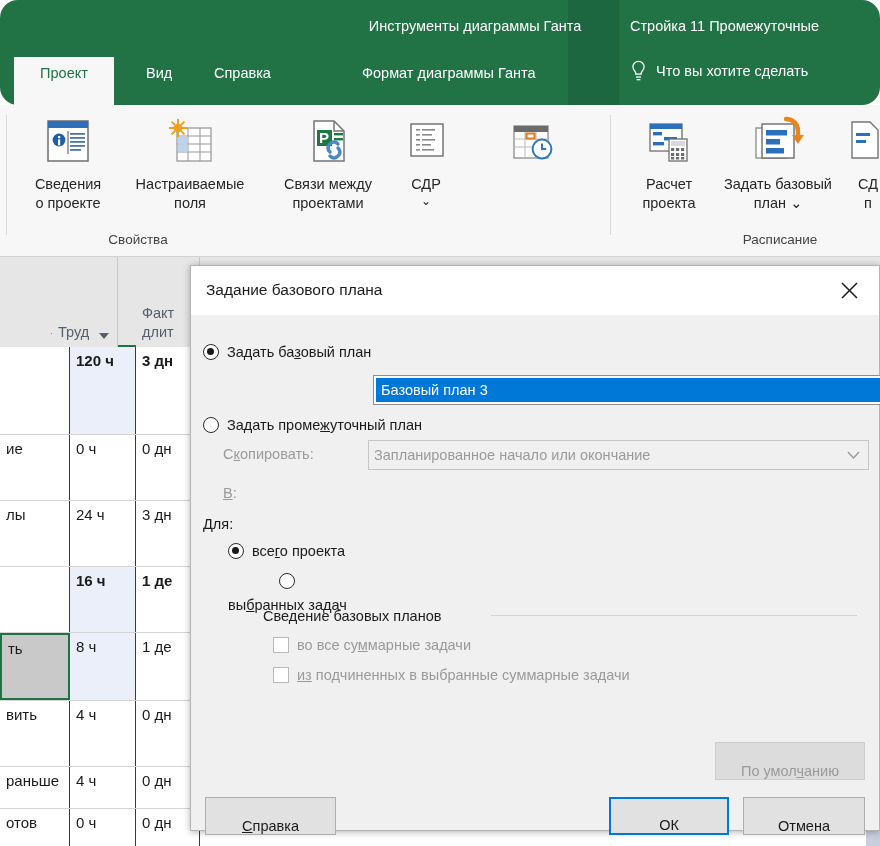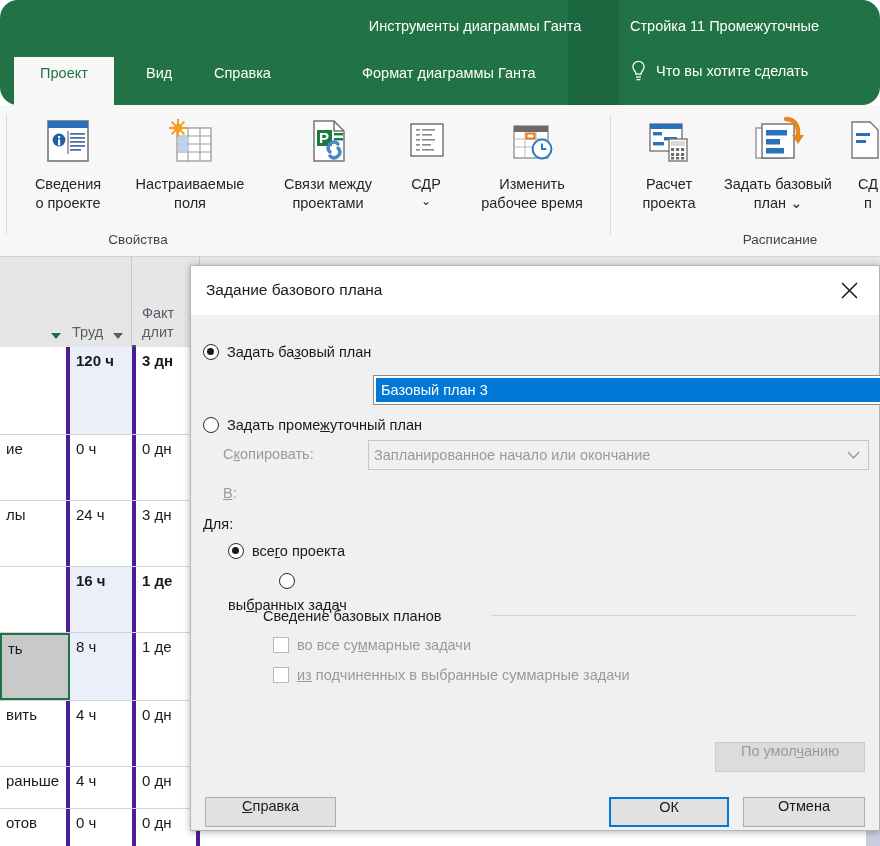--- a/index.html
+++ b/index.html
@@ -102,21 +102,21 @@
     position: absolute; bottom: 8px;
     width: 0; height: 0; border-left: 5px solid transparent;
     border-right: 5px solid transparent; border-top: 6px solid #1f7244;
   }
   .grid-row {
     position: absolute; left: 0; width: 880px;
     border-bottom: 1px solid #d4d4d4;
   }
   .cell {
     position: absolute; top: 0; height: 100%;
-    border-right: 4px solid #4c1d95;
+    border-right: 1px solid #4c1d95;
     font-size: 15px; color: #1a1a1a;
     padding: 5px 6px 0 6px; white-space: nowrap; overflow: hidden;
   }
   .c-name  { left: 0;   width: 70px; }
   .c-trud  { left: 70px;  width: 66px; background: #eaeff9; }
   .c-fakt  { left: 136px; width: 64px; }
   .c-rest  { left: 200px; width: 680px; }
   .bold { font-weight: bold; }
   .selcell {
     background: #c9c9c9 !important; border: 2px solid #1f7244;
@@ -188,23 +188,23 @@
   .chk {
     width: 16px; height: 16px; background: #ffffff;
     border: 1.4px solid #b9b9b9; flex: none;
   }
   .group-title { position: absolute; color: #1a1a1a; white-space: nowrap; }
   .group-line {
     position: absolute; height: 1px; background: #d3d3d3;
   }
 
   .btn {
-    position: absolute; height: 30px;
+    position: absolute; height: 38px;
     background: #e1e1e1; border: 1px solid #adadad;
-    display: flex; align-items: flex-start; justify-content: center;
+    display: flex; align-items: flex-end; justify-content: center;
     font-size: 14.5px; color: #1a1a1a; cursor: default; white-space: nowrap;
   }
   .btn.default { border: 2px solid #0078d7; }
   .btn.dis { color: #9a9a9a; border-color: #cdcdcd; background: #dcdcdc; }
 </style>
 </head>
 <body>
 
 <div id="ribbon-top">
   <div class="ctx-band" id="ctx-band-gantt"></div>
@@ -325,22 +325,20 @@
           <line x1="11" y1="22" x2="45" y2="22"></line>
             <line x1="11" y1="30" x2="45" y2="30"></line>
           <line x1="22" y1="15" x2="22" y2="41"></line>
             <line x1="33" y1="15" x2="33" y2="41"></line>
         </g>
         <rect x="23.5" y="16.5" width="8" height="5" fill="none" stroke="#e8771e" stroke-width="2"></rect>
         <circle cx="39" cy="32" r="9.4" fill="#fff" stroke="#2c78c0" stroke-width="2"></circle>
         <path d="M39 26.5V32h4.2" fill="none" stroke="#2c78c0" stroke-width="2"></path>
       </svg>
     </div>
-    <div class="rlabel">Изменить
-рабочее время</div>
   </div>
 
   <div class="rbtn" style="left:626px; width:86px;">
     <div class="glyph">
       <svg width="58" height="50" viewBox="0 0 58 50">
         <rect x="10" y="7" width="32" height="27" fill="#fff" stroke="#6d6d6d" stroke-width="1.3"></rect>
         <rect x="10" y="7" width="32" height="5" fill="#2c6fbb"></rect>
         <g fill="#2c6fbb">
           <rect x="13" y="15" width="9" height="3.4"></rect>
             <rect x="24" y="20" width="13" height="3.4"></rect>
@@ -395,21 +393,21 @@
 
   <div class="grp-label" style="left:20px; width:236px;">Свойства</div>
   <div class="grp-label" style="left:690px; width:180px;">Расписание</div>
 </div>
 
 <div id="sheet">
   <div id="hdr-row">
     <div class="hdr-cell" style="left:0; width:70px;">
       <div class="hdr-arrow" style="right:8px;"></div>
     </div>
-    <div class="hdr-cell" style="left:66px; width:66px;">
+    <div class="hdr-cell" style="left:52px; width:66px;">
       <div class="htxt">Труд</div>
       <div class="hdr-arrow" style="right:8px; border-top-color:#555e6b;"></div>
     </div>
     <div class="hdr-cell" style="left:136px; width:64px;">
       <div class="htxt" style="white-space:pre-line;">Факт
 длит</div>
     </div>
     <div class="hdr-cell" style="left:200px; width:680px; border-right:none;"></div>
   </div>
 

